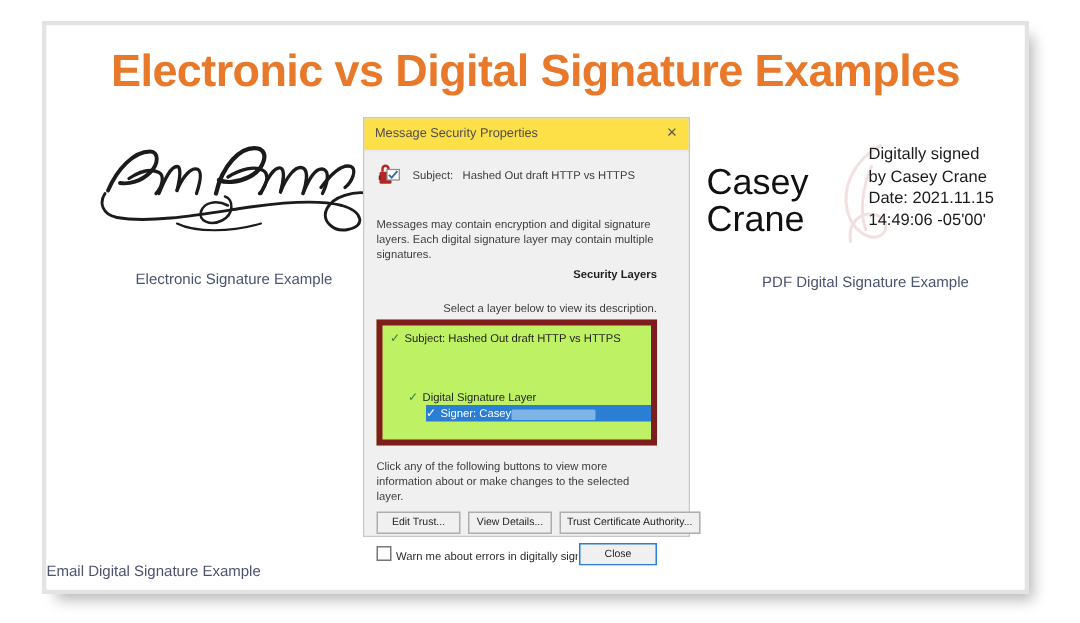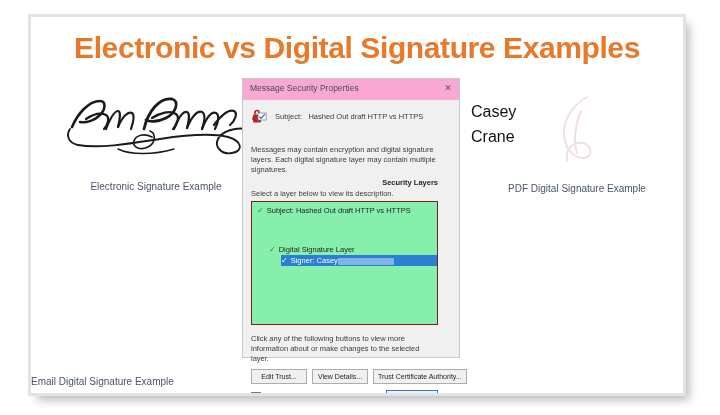--- a/index.html
+++ b/index.html
@@ -83,24 +83,24 @@
   .pdfsig-card {
     position: relative;
     width: 212px;
     height: 74px;
     margin: 0 auto;
     text-align: left;
   }
   .pdfsig-name {
     position: absolute;
     left: 0;
-    top: 4px;
+    top: 14px;
     width: 98px;
     color: #111111;
-    font-size: 16px;
+    font-size: 24px;
     line-height: 25px;
     font-family: "Liberation Sans", sans-serif;
   }
   .pdfsig-meta {
     position: absolute;
     left: 108px;
     top: 1px;
     color: #1b1b1b;
     font-size: 11px;
     line-height: 14.5px;
@@ -126,21 +126,21 @@
     height: 280px;
     background: #f0f0f0;
     border: 1px solid #c8c8c8;
     box-sizing: border-box;
     font-family: "Liberation Sans", sans-serif;
     color: #2a2a2a;
   }
   .dlg-titlebar {
     position: relative;
     height: 21px;
-    background: #f9a8d4;
+    background: #fde047;
     border-bottom: 1px solid #ececec;
   }
   .dlg-title {
     position: absolute;
     left: 7px;
     top: 4px;
     font-size: 8.5px;
     color: #4d4d4d;
     white-space: nowrap;
   }
@@ -192,30 +192,31 @@
     color: #3c3c3c;
   }
   .dlg-subhead {
     margin-top: 3px;
     font-size: 7.5px;
     font-weight: bold;
     color: #1f1f1f;
     text-align: right;
   }
   .dlg-hint {
-    margin-top: 2px;
+    margin-top: 14px;
     font-size: 7.5px;
     color: #3c3c3c;
+    text-align: right;
   }
 
   .layers-box {
     margin-top: 3px;
-    height: 124px;
-    background: #86efac;
-    border: 1px solid #7f1d1d;
+    height: 84px;
+    background: #bef264;
+    border: 4px solid #7f1d1d;
     padding: 3px 3px 0 3px;
     box-sizing: border-box;
     overflow: hidden;
   }
   .layer-row {
     position: relative;
     height: 11px;
     font-size: 7.5px;
     line-height: 11px;
     color: #1f1f1f;
@@ -388,20 +389,26 @@
       <svg class="pdfsig-swoosh" viewBox="0 0 44 82" aria-hidden="true">
         <g fill="none" stroke="#e6b9b9" stroke-width="2" stroke-linecap="round">
           <path d="M30 6 C12 16 4 34 8 50 C11 62 22 70 30 66 C36 63 34 54 26 52 C16 50 8 58 10 70"></path>
           <path d="M24 20 C18 34 16 50 20 62"></path>
         </g>
       </svg>
       <div class="pdfsig-name">
         <div>Casey</div>
         <div>Crane</div>
       </div>
+      <div class="pdfsig-meta">
+        <div>Digitally signed</div>
+        <div>by Casey Crane</div>
+        <div>Date: 2021.11.15</div>
+        <div>14:49:06 -05'00'</div>
+      </div>
     </div>
     <div class="caption pdfsig-caption">PDF Digital Signature Example</div>
   </div>
 
   <div class="dialog">
 
     <div class="dlg-titlebar">
       <div class="dlg-title">Message Security Properties</div>
       <div class="dlg-close">✕</div>
     </div>

